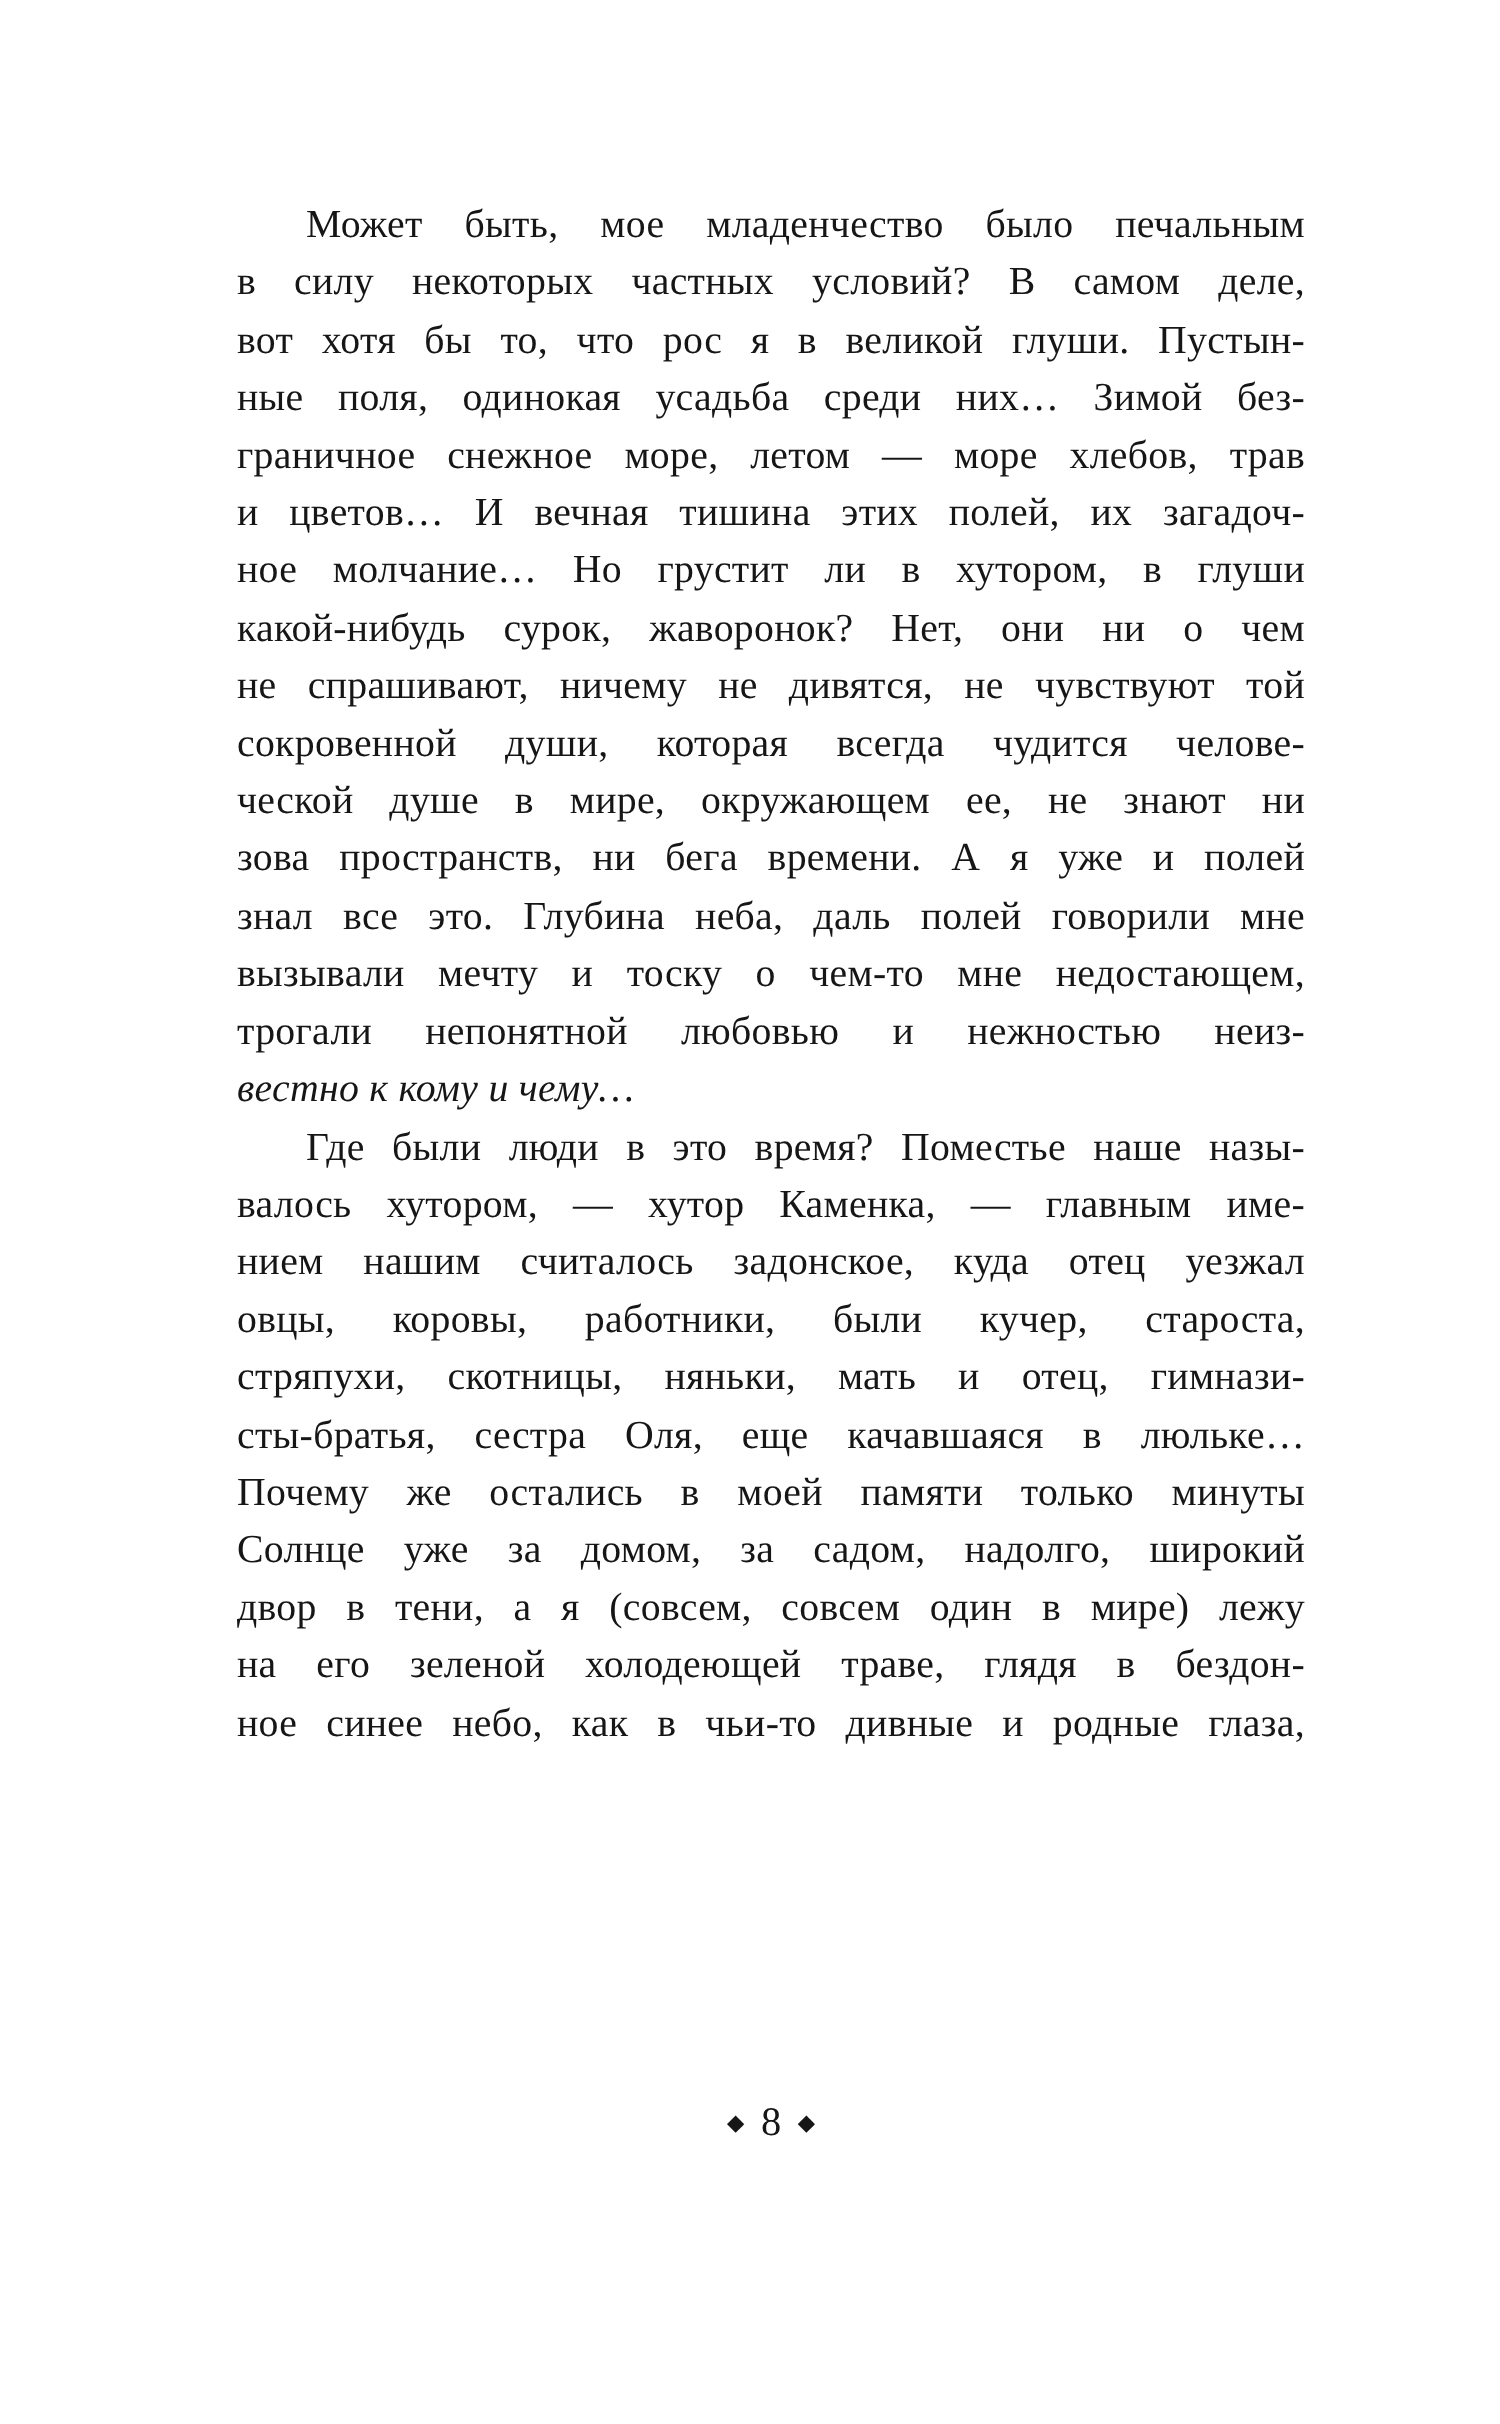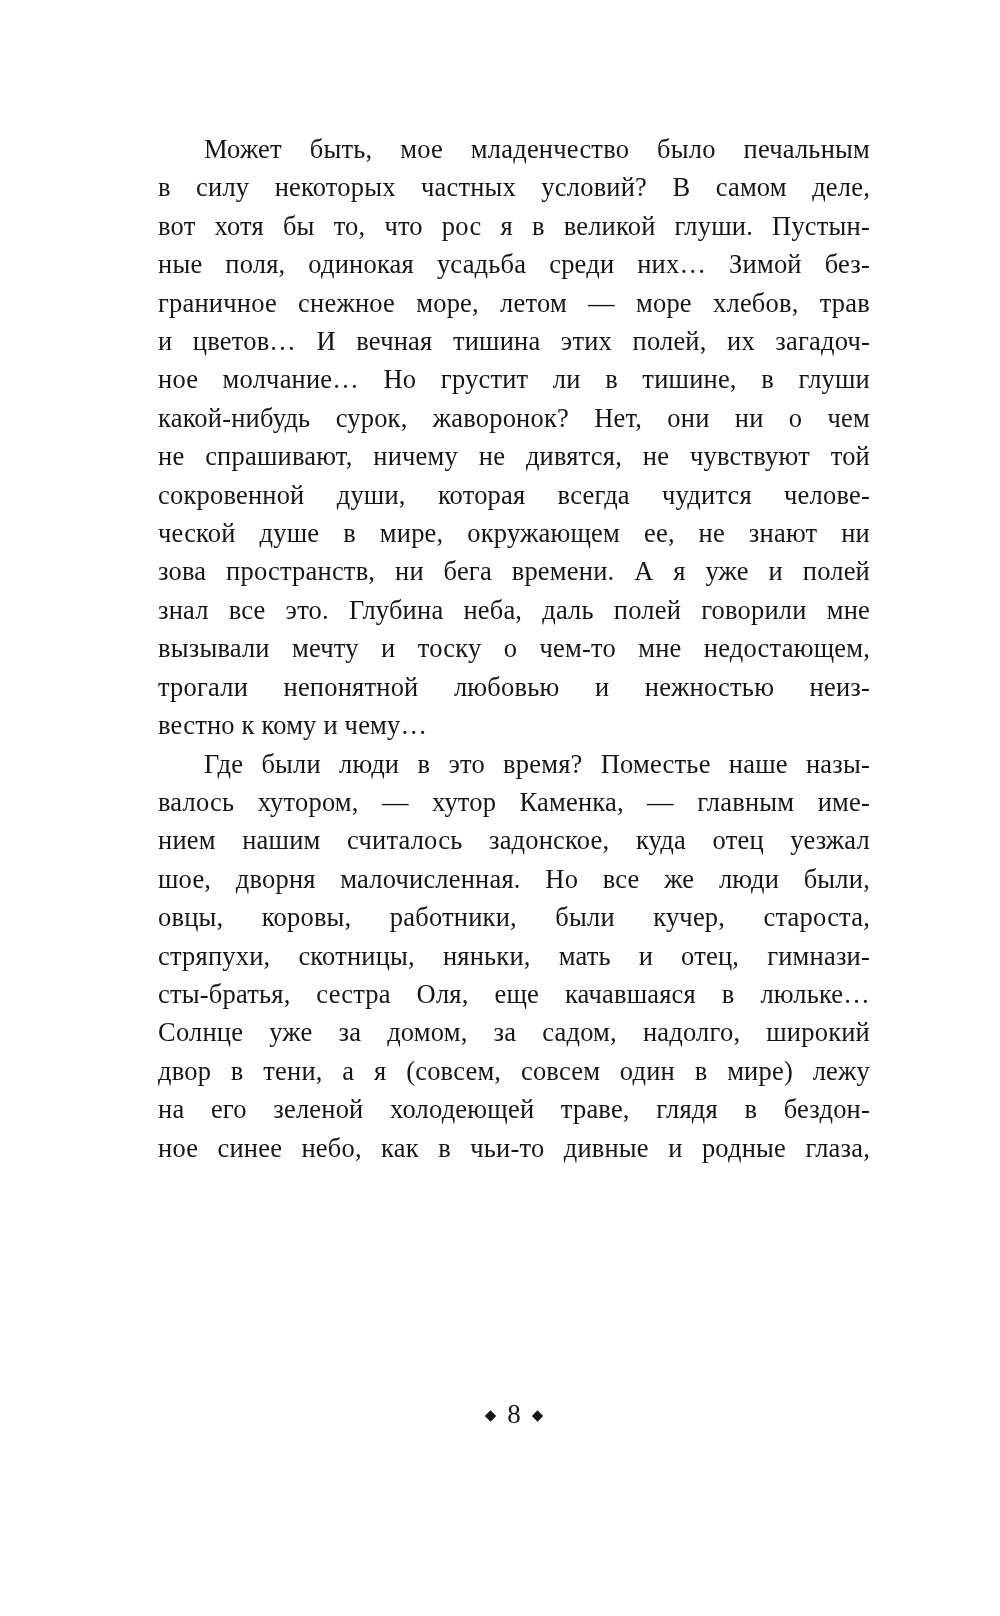--- a/index.html
+++ b/index.html
@@ -24,21 +24,21 @@
     width: 712px;
   }
   .line {
     font-size: 26.5px;
     line-height: 38.4px;
     text-align: justify;
     text-align-last: justify;
     letter-spacing: 0.2px;
   }
   .line.indent { text-indent: 46px; }
-  .line.endpara { text-align: right; text-align-last: left; }
+  .line.endpara { text-align: right; text-align-last: left; font-style: italic; }
   .footer {
     position: absolute;
     left: 158px;
     top: 1399px;
     width: 712px;
     text-align: center;
     font-size: 27px;
     color: #161616;
   }
   .orn {
@@ -54,37 +54,37 @@
 <body>
 
 <div class="page">
   <div class="text-block">
       <div class="line indent">Может быть, мое младенчество было печальным</div>
       <div class="line">в силу некоторых частных условий? В самом деле,</div>
       <div class="line">вот хотя бы то, что рос я в великой глуши. Пустын-</div>
       <div class="line">ные поля, одинокая усадьба среди них… Зимой без-</div>
       <div class="line">граничное снежное море, летом — море хлебов, трав</div>
       <div class="line">и цветов… И вечная тишина этих полей, их загадоч-</div>
-      <div class="line">ное молчание… Но грустит ли в тишине, в глуши</div>
+      <div class="line">ное молчание… Но грустит ли в хутором, в глуши</div>
       <div class="line">какой-нибудь сурок, жаворонок? Нет, они ни о чем</div>
       <div class="line">не спрашивают, ничему не дивятся, не чувствуют той</div>
       <div class="line">сокровенной души, которая всегда чудится челове-</div>
       <div class="line">ческой душе в мире, окружающем ее, не знают ни</div>
       <div class="line">зова пространств, ни бега времени. А я уже и полей</div>
       <div class="line">знал все это. Глубина неба, даль полей говорили мне</div>
       <div class="line">вызывали мечту и тоску о чем-то мне недостающем,</div>
       <div class="line">трогали непонятной любовью и нежностью неиз-</div>
       <div class="line endpara">вестно к кому и чему…</div>
       <div class="line indent">Где были люди в это время? Поместье наше назы-</div>
       <div class="line">валось хутором, — хутор Каменка, — главным име-</div>
       <div class="line">нием нашим считалось задонское, куда отец уезжал</div>
-      <div class="line">шое, дворня малочисленная. Но все же люди были,</div>
       <div class="line">овцы, коровы, работники, были кучер, староста,</div>
       <div class="line">стряпухи, скотницы, няньки, мать и отец, гимнази-</div>
       <div class="line">сты-братья, сестра Оля, еще качавшаяся в люльке…</div>
+      <div class="line">Почему же остались в моей памяти только минуты</div>
       <div class="line">Солнце уже за домом, за садом, надолго, широкий</div>
       <div class="line">двор в тени, а я (совсем, совсем один в мире) лежу</div>
       <div class="line">на его зеленой холодеющей траве, глядя в бездон-</div>
       <div class="line">ное синее небо, как в чьи-то дивные и родные глаза,</div>
     </div>
   <div class="footer">
     <span class="orn">◆</span><span class="pagenum">8</span><span class="orn">◆</span>
   </div>
 </div>
 

